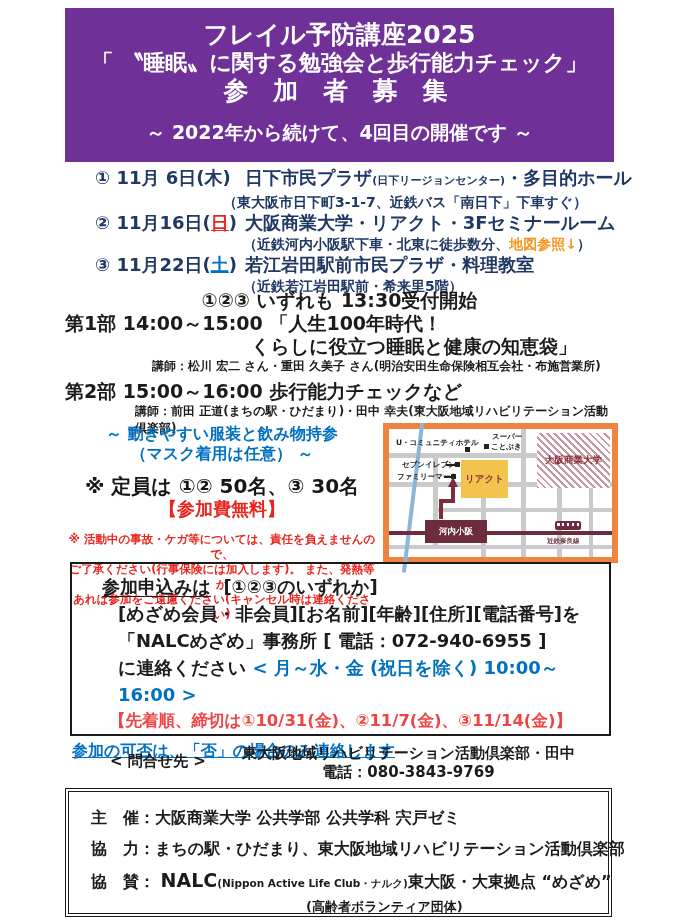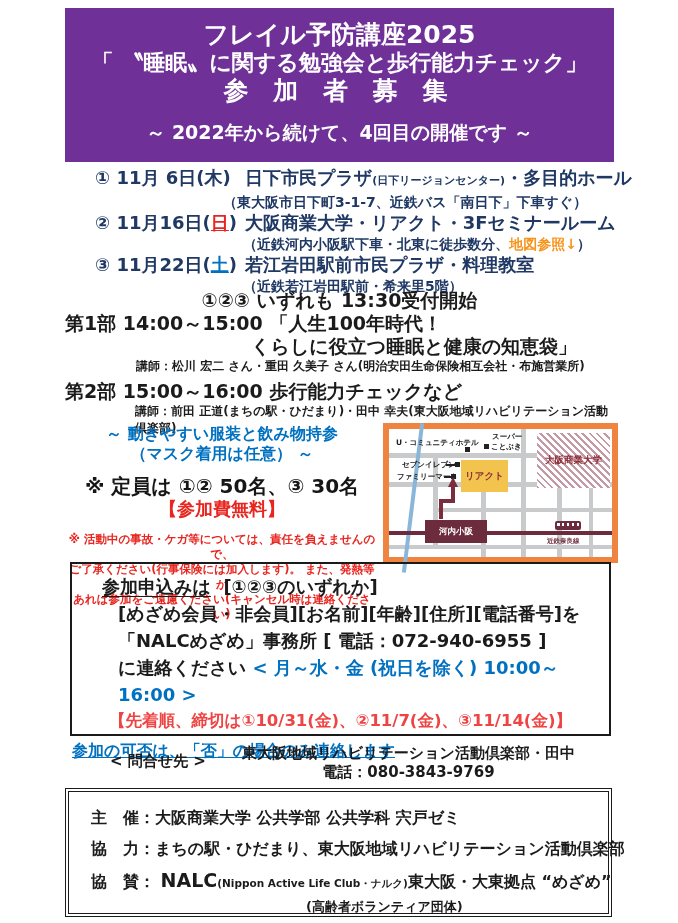--- a/index.html
+++ b/index.html
@@ -24,40 +24,40 @@
   .sess-access { font-size:14px; font-weight:bold; line-height:20px; }
   .ind1 { margin-left:128px; } .ind2 { margin-left:148px; }
   .map-ref { color:#f7941d; }
 
   
   .schedule { position:absolute; left:65px; top:288px; width:549px; color:#1b1b1b; }
   .reception { text-align:center; font-size:19px; font-weight:bold; line-height:24px; }
   .part-line { font-size:19px; font-weight:bold; line-height:23px; }
   .part1-l2 { margin-left:186px; }
   .lecturer { font-size:12px; font-weight:bold; line-height:17px; }
-  .lect1 { margin-left:48px;padding-left:23px; } .lect2 { margin-left:70px; }
+  .lect1 { margin-left:64px;padding-left:23px; } .lect2 { margin-left:70px; }
   .part2 { margin-top:5px; }
 
   
   .mid-left { position:absolute; left:68px; top:424px; width:308px; text-align:center; }
   .attire { color:#0070c0; font-weight:bold; font-size:16px; line-height:20px; }
   .capacity { color:#161616; font-weight:bold; font-size:20px; line-height:24px; margin-top:10px; }
   .free { color:#e8251f; font-weight:bold; font-size:18px; line-height:21px; }
   .disclaimer { color:#e8251f; font-weight:bold; font-size:11.5px; line-height:15px; margin-top:13px; }
 
   .map { position:absolute; left:383px; top:423px; width:235px; height:140px;
          border:6px solid #ef8440; background:#fff; }
   .map * { position:absolute; }
   .road { background:#c9cacb; }
   .river { left:22px; top:-6px; width:4px; height:150px; background:#8ab7d9; transform:rotate(7deg); }
   .univ { left:148px; top:4px; width:73px; height:55px;
           background:repeating-linear-gradient(45deg,#c498a4 0 2px,#ffffff 2px 5px);
           display:flex; align-items:center; justify-content:center; }
   .univ span { position:static; color:#8c2e39; font-weight:bold; font-size:9.5px; text-align:center; }
-  .react { left:72px; top:31px; width:47px; height:32px; background:#f3c44d;
+  .react { left:72px; top:31px; width:47px; height:38px; background:#f3c44d;
            color:#8c2e39; font-weight:bold; font-size:9.5px; display:flex; align-items:center; justify-content:center; }
   .react span { position:static; }
   .maplabel { color:#222; font-size:7.5px; font-weight:bold; white-space:nowrap; }
   .sq { width:5px; height:5px; background:#222; }
   .dashline { height:1.5px; background:#222; }
   .rail { left:0; top:102px; width:223px; height:4px; background:#6d2c3e; }
   .station { left:36px; top:91px; width:62px; height:23px; background:#6d2c3e;
              color:#fff; font-size:8.5px; font-weight:bold; display:flex; align-items:center; justify-content:center; }
   .station span { position:static; }
   .train { left:166px; top:92px; width:26px; height:9px; background:#6d2c3e; border-radius:2px;

